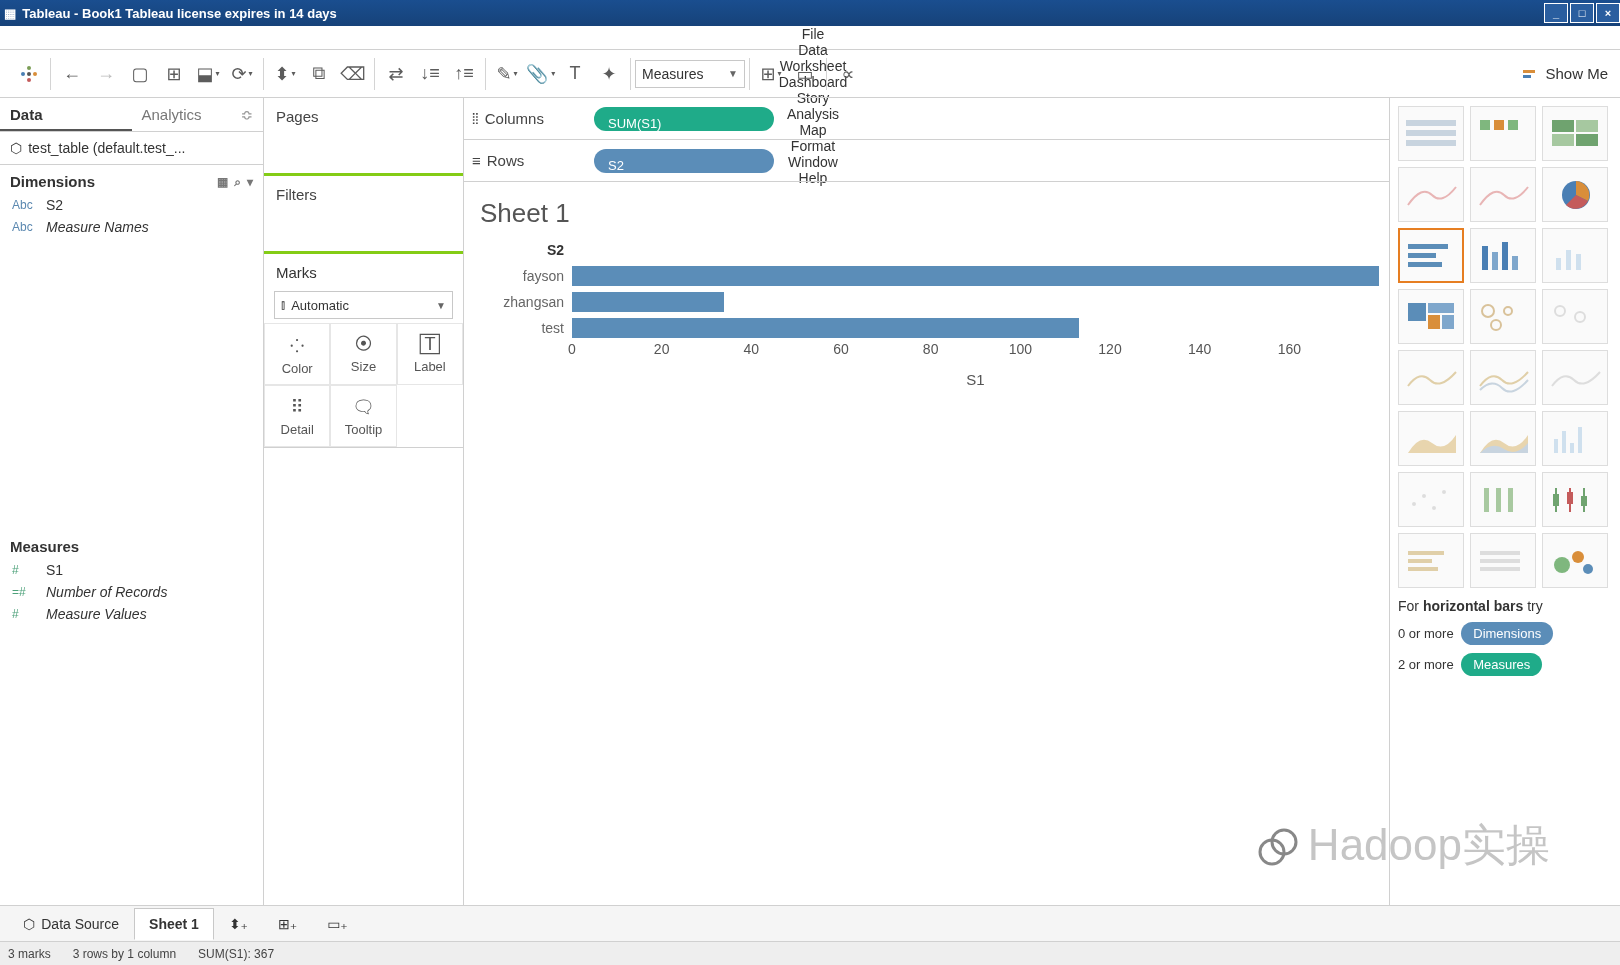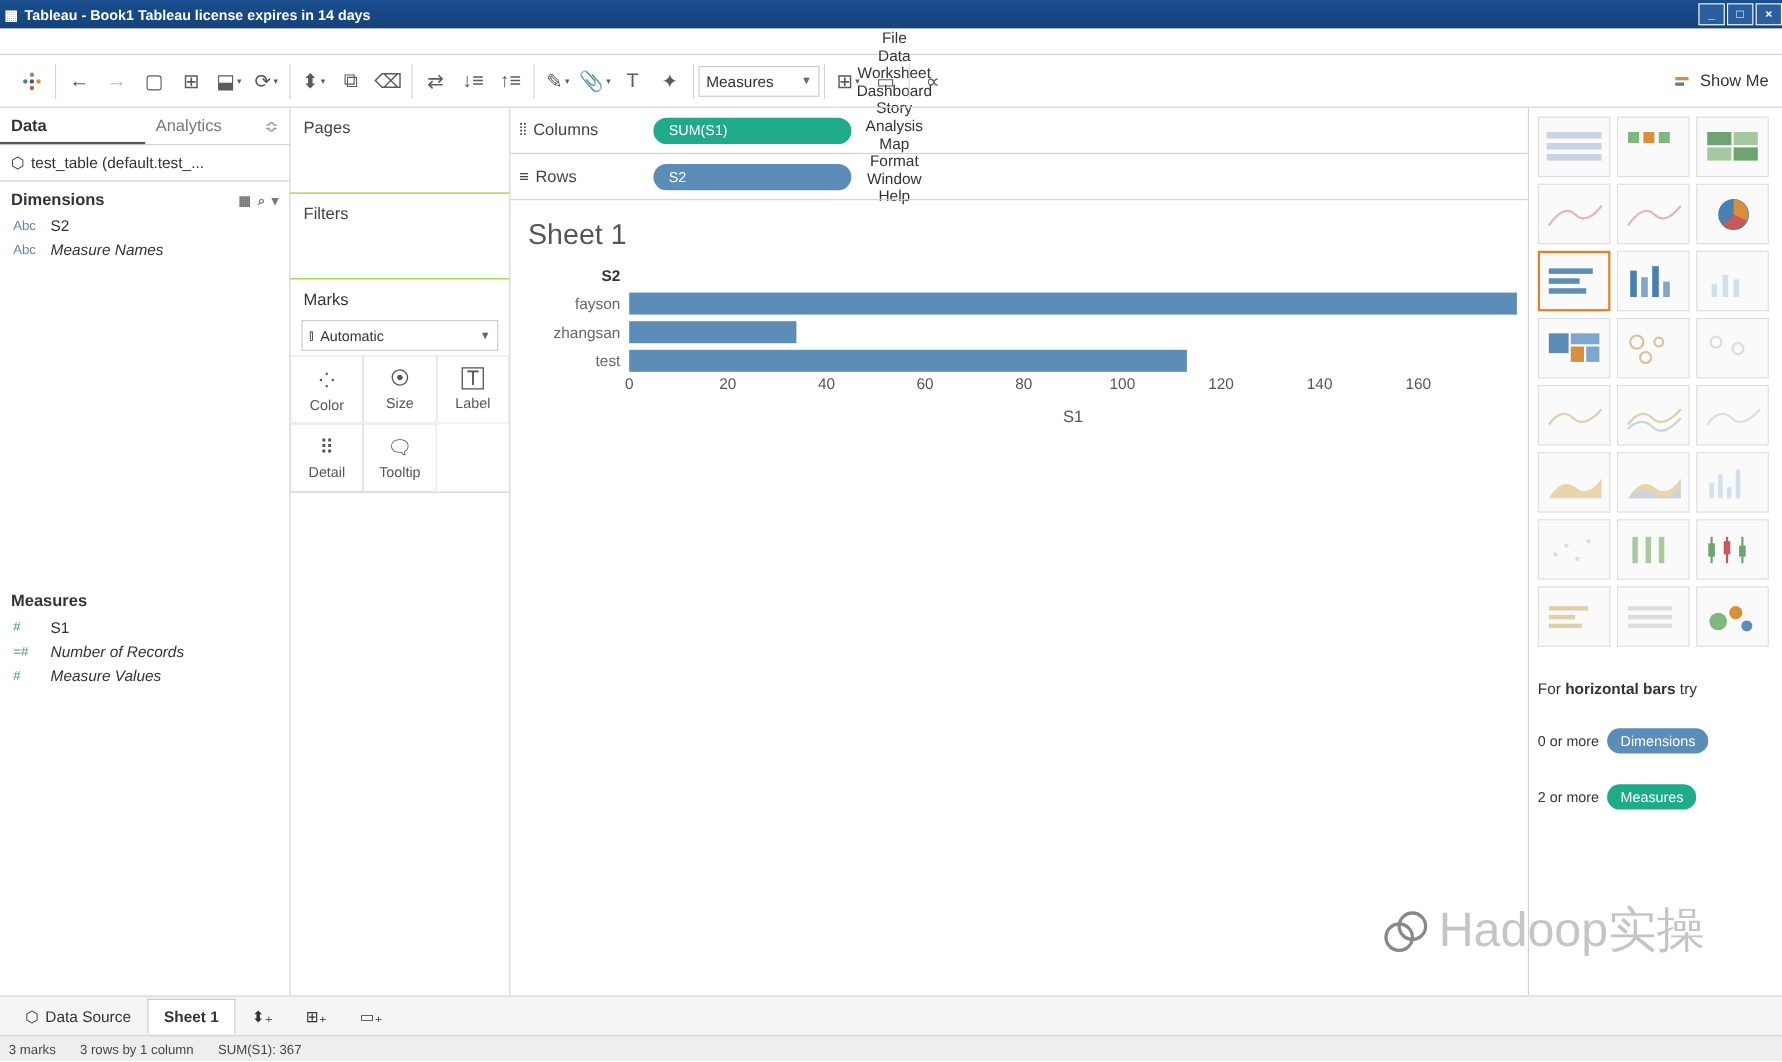--- a/index.html
+++ b/index.html
@@ -37,51 +37,51 @@
   .section { padding: 8px 10px 4px; font-weight: 600; font-size: 15px; display: flex; align-items: center; }
   .section .tools { margin-left: auto; color: #777; font-size: 12px; display: flex; gap: 6px; }
   .field { display: flex; align-items: center; gap: 8px; padding: 3px 12px; font-size: 14px; cursor: pointer; }
   .field .type { color: #5b88b0; font-size: 12px; width: 26px; }
   .field .type.num { color: #4da17a; }
   .italic { font-style: italic; }
   .grow { flex: 1; }
 
   
   .cards-col { width: 200px; border-right: 1px solid #d0d0d0; display: flex; flex-direction: column; }
-  .card { border-bottom: 1px solid #84cc16; padding: 10px 12px; }
+  .card { border-bottom: 3px solid #84cc16; padding: 10px 12px; }
   .card-title { font-size: 15px; color: #444; }
   .marks-card { border-bottom: 1px solid #d0d0d0; }
   .marks-title { font-size: 15px; padding: 10px 12px 6px; }
   .mark-type { margin: 4px 10px; border: 1px solid #c8c8c8; height: 28px; display: flex; align-items: center; padding: 0 6px; font-size: 13px; cursor: pointer; }
   .mark-type .caret { margin-left: auto; font-size: 10px; color: #666; }
   .mark-grid { display: grid; grid-template-columns: repeat(3,1fr); }
   .mark-cell { border: 1px solid #e6e6e6; height: 62px; display: flex; flex-direction: column; align-items: center; justify-content: center; gap: 4px; cursor: pointer; font-size: 13px; color: #555; }
   .mark-cell .ic { font-size: 18px; }
 
   
   .sheet-area { flex: 1; display: flex; flex-direction: column; border-right: 1px solid #d0d0d0; }
   .shelf-row { height: 42px; display: flex; align-items: center; border-bottom: 1px solid #d0d0d0; padding-left: 8px; gap: 12px; }
   .shelf-label { display: flex; align-items: center; gap: 6px; width: 110px; font-size: 15px; color: #444; }
-  .pill { height: 24px; border-radius: 12px; color: #fff; display: flex; align-items: center; padding: 0 14px; font-size: 13px; width: 180px; cursor: pointer; }
+  .pill { height: 24px; border-radius: 12px; color: #fff; display: flex; align-items: flex-end; padding: 0 14px; font-size: 13px; width: 180px; cursor: pointer; }
   .pill.green { background: #1fab89; }
   .pill.blue { background: #5b8db8; }
   .sheet-title { padding: 16px 16px 8px; font-size: 26px; font-weight: 500; color: #555; }
   .chart-body { flex: 1; padding: 0 10px 0 0; }
   .chart-row { display: flex; align-items: center; height: 26px; }
   .cat-col { width: 108px; text-align: right; padding-right: 8px; color: #666; font-size: 14px; }
   .cat-col.header { font-weight: bold; color: #333; }
   .bar-track { flex: 1; height: 20px; position: relative; }
   .bar { height: 100%; background: #5b8db8; }
   .axis-row { display: flex; align-items: flex-start; height: 24px; }
   .axis-ticks { flex: 1; display: flex; position: relative; }
   .tick { position: absolute; transform: translateX(-50%); font-size: 14px; color: #555; }
   .axis-label { text-align: center; color: #555; font-size: 15px; margin-top: 6px; }
 
   
-  .showme-panel { width: 230px; padding: 8px; display: flex; flex-direction: column; gap: 20px; }
+  .showme-panel { width: 230px; padding: 8px; display: flex; flex-direction: column; }
   .showme-grid { display: grid; grid-template-columns: repeat(3, 66px); grid-auto-rows: 55px; gap: 6px; margin-bottom: 10px; }
   .viz-thumb { border: 1px solid #ddd; background: #fafafa; cursor: pointer; display: flex; align-items: center; justify-content: center; font-size: 10px; color: #aaa; }
   .viz-thumb.selected { border: 2px solid #e67e22; }
   .showme-hint { font-size: 14px; margin-bottom: 8px; }
   .pill-inline { display: inline-block; border-radius: 12px; color: #fff; font-size: 13px; padding: 4px 12px; margin-left: 4px; }
   .pill-inline.blue { background: #5b8db8; }
   .pill-inline.green { background: #1fab89; }
 
   
   .bottom-bar { height: 36px; border-top: 1px solid #d0d0d0; display: flex; align-items: center; padding-left: 8px; background: #f5f5f5; }

